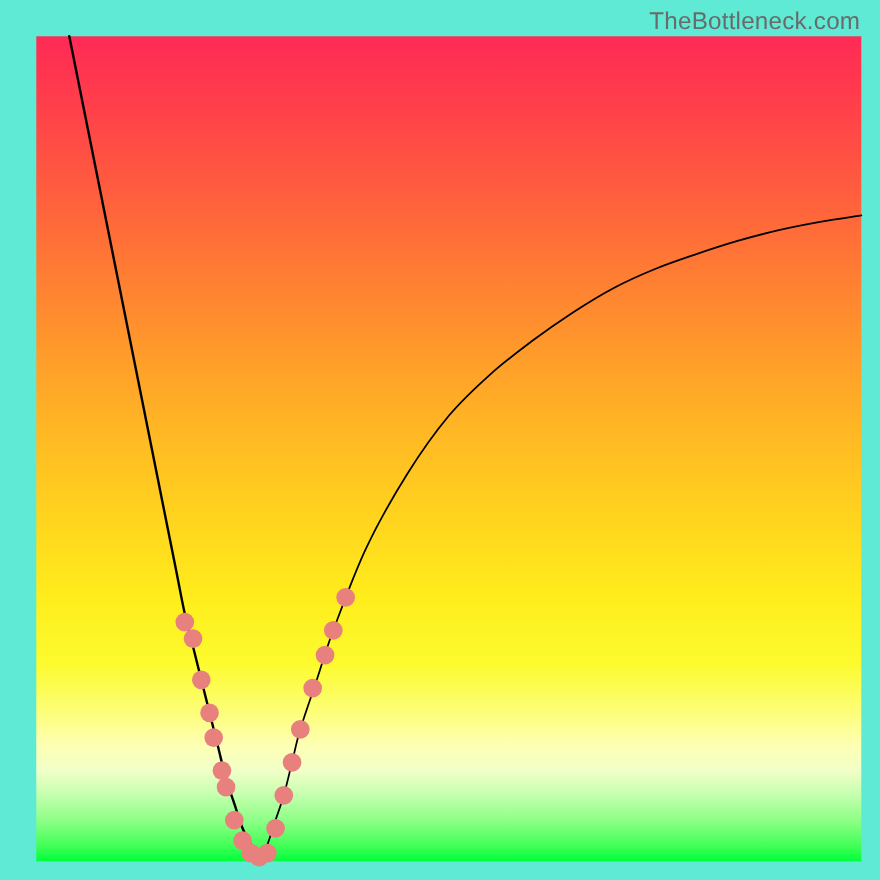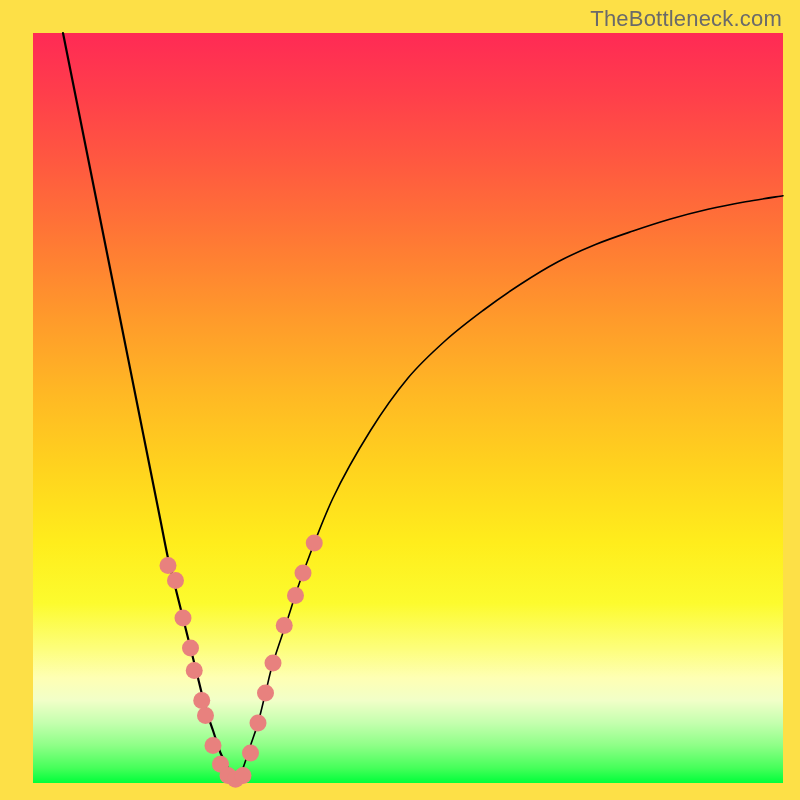--- a/index.html
+++ b/index.html
@@ -10,21 +10,21 @@
     overflow: hidden;
     background: #000;
     font-family: Arial, Helvetica, sans-serif;
   }
   .frame {
     position: absolute;
     left: 0;
     top: 0;
     width: 800px;
     height: 800px;
-    background: #fde047;
+    background: #5eead4;
   }
   .plot-area {
     position: absolute;
     left: 33px;
     top: 33px;
     width: 750px;
     height: 750px;
     background: linear-gradient(to bottom,
       #ff2a55 0%,
       #ff3e4b 8%,

